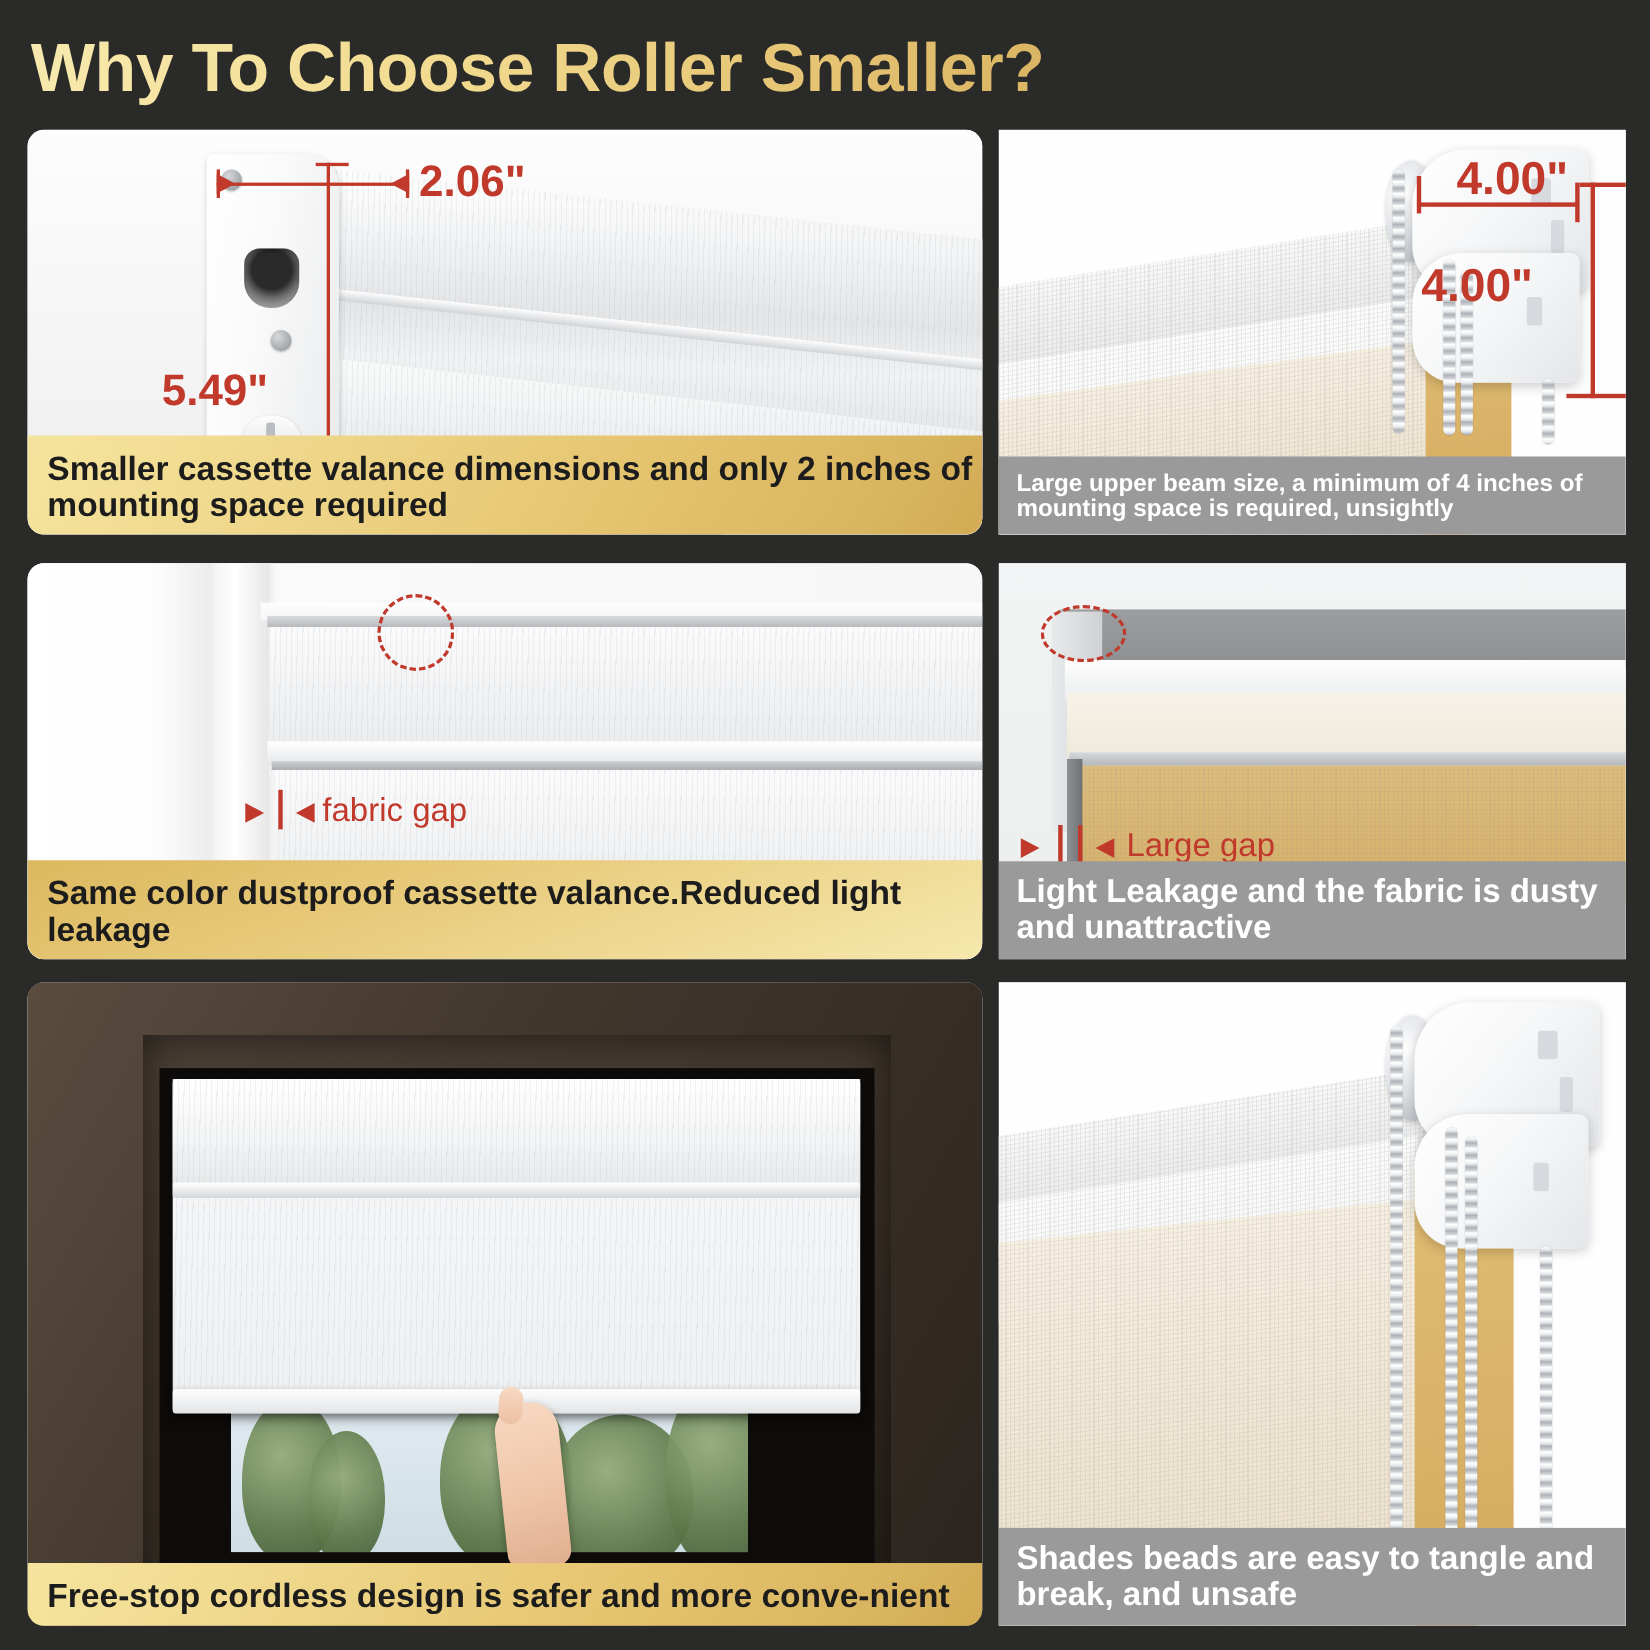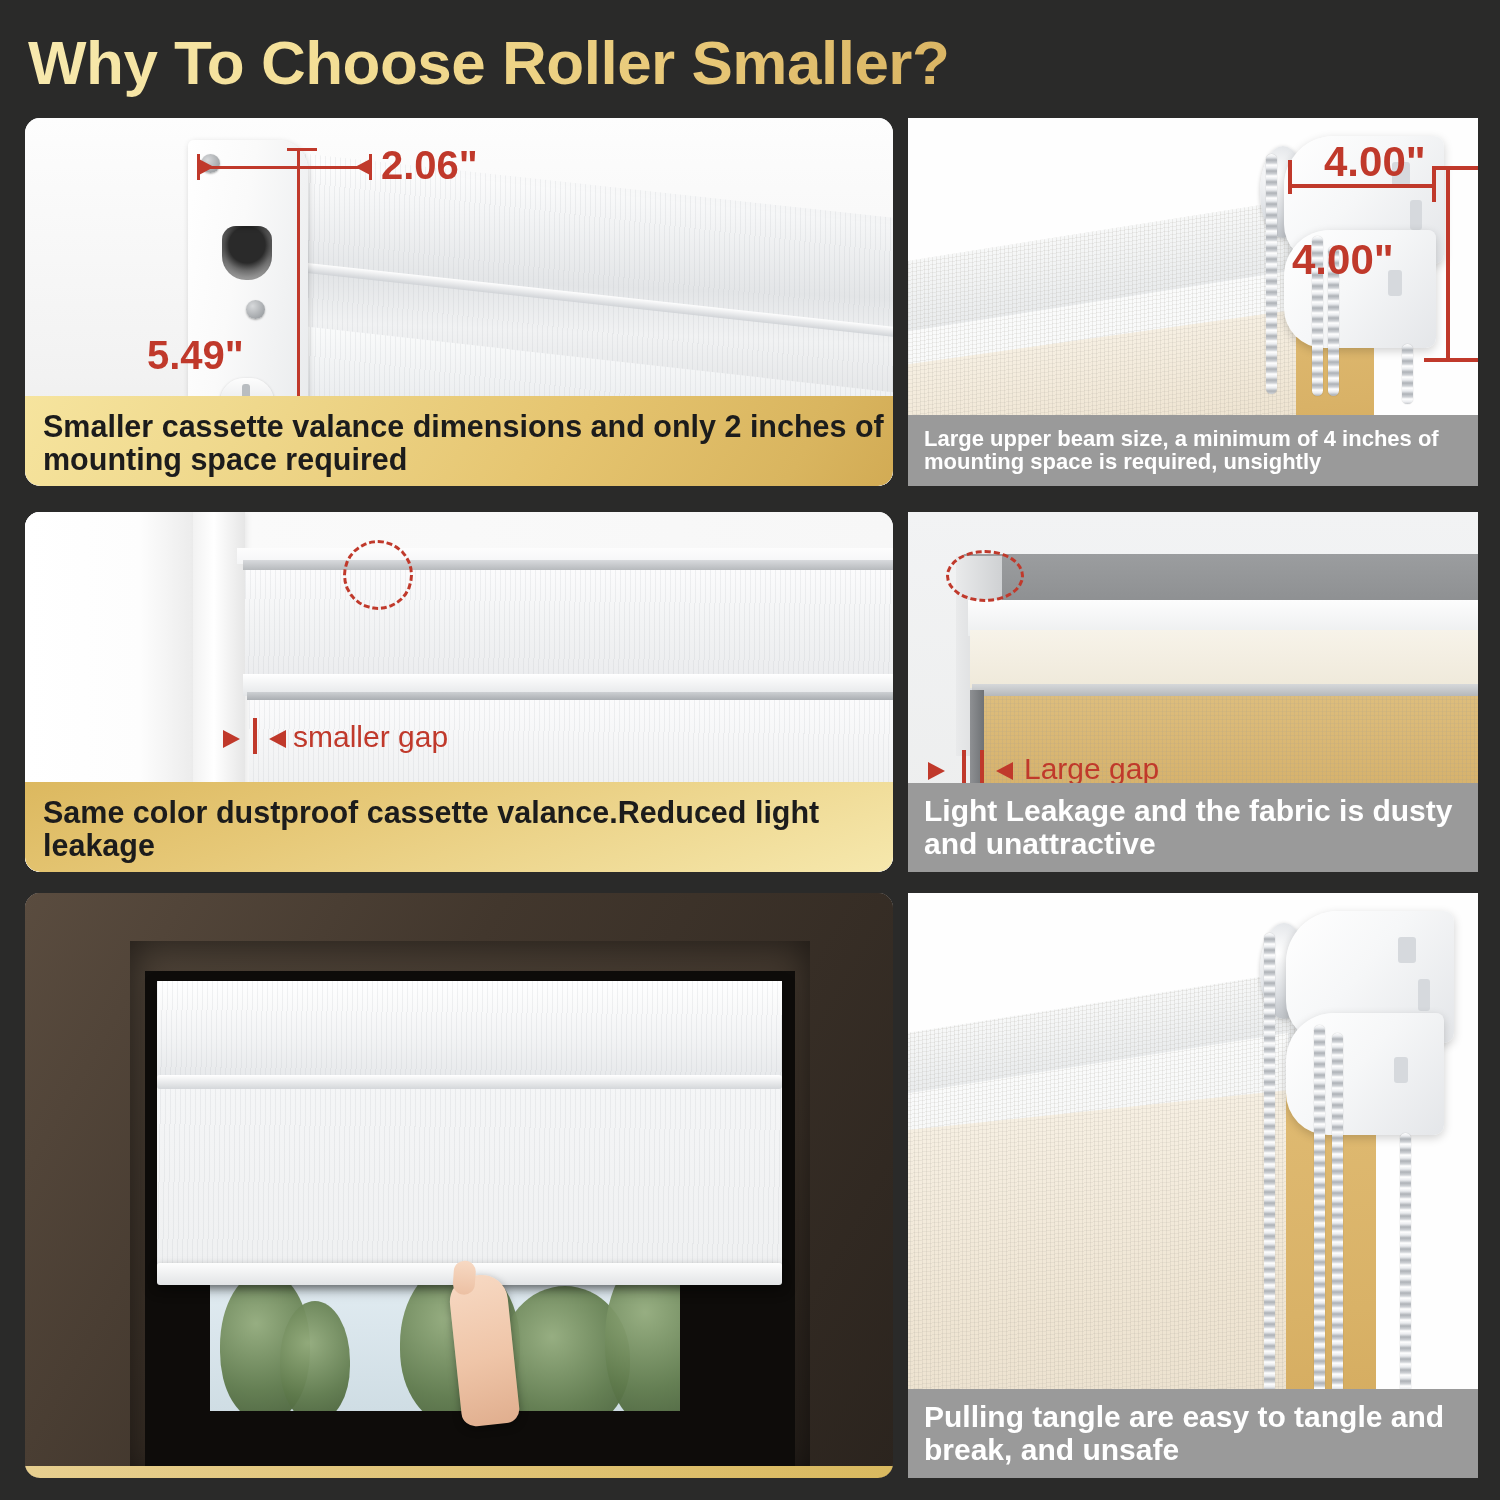--- a/index.html
+++ b/index.html
@@ -341,21 +341,21 @@
     <div class="valance-bar" style="left:218px;top:162px;width:650px;height:22px;background:linear-gradient(180deg,#ffffff,#e4e6e8);"></div>
     <div class="valance-bar" style="left:222px;top:180px;width:646px;height:8px;background:linear-gradient(180deg,#cdd0d3,#aaaeb2);"></div>
     <div class="shade-face" style="left:224px;top:188px;width:644px;height:130px;">
         <div class="fabric-streaks"></div>
       </div>
     <div class="dashcircle" style="left:318px;top:28px;width:70px;height:70px;"></div>
 
     <div class="arrow-r" style="left:198px;top:218px;"></div>
     <div class="gapbar" style="left:228px;top:206px;height:36px;"></div>
     <div class="arrow-l" style="left:244px;top:218px;"></div>
-    <div class="gaptext" style="left:268px;top:208px;">smaller gap</div>
+    <div class="gaptext" style="left:268px;top:208px;">fabric gap</div>
   </div>
   <div class="cap gold gold2">Same color dustproof cassette valance.Reduced light leakage</div>
 </div>
 
 <div class="panel right p4">
   <div class="art">
     <div style="position:absolute;inset:0;background:linear-gradient(180deg,#f2f3f4 0%,#eceded 100%);"></div>
     <div style="position:absolute;left:56px;top:42px;width:514px;height:52px;background:linear-gradient(180deg,#9b9d9f,#8d8f91);"></div>
     <div style="position:absolute;left:48px;top:44px;width:46px;height:200px;background:linear-gradient(90deg,#e9eaeb,#cfd1d3);"></div>
     <div style="position:absolute;left:60px;top:88px;width:510px;height:36px;background:linear-gradient(180deg,#fdfdfd,#eceeef);"></div>
@@ -394,20 +394,21 @@
         <div class="fabric-streaks"></div>
       </div>
     <div class="shade-head">
         <div class="fabric-streaks"></div>
       </div>
     <div class="shade-rail"></div>
     <div class="shade-bottom-rail"></div>
     <div class="hand"></div>
     <div class="goldstrip"></div>
   </div>
+  <div class="cap gold">Free-stop cordless design is safer and more conve-nient</div>
 </div>
 
 <div class="panel right p6">
   <div class="art">
     <div class="p2bg"></div>
     <div class="roll-top" style="left:-30px;top:78px;width:420px;height:110px;transform:skewY(-9deg);transform-origin:right top;">
         <div class="weave"></div>
       </div>
     <div class="roll-fabric-white" style="left:-30px;top:140px;width:410px;height:110px;transform:skewY(-9deg);transform-origin:right top;">
         <div class="weave"></div>
@@ -423,14 +424,14 @@
       <div class="notch" style="left:132px;top:68px;width:12px;height:32px;"></div>
     </div>
     <div class="bracket" style="left:378px;top:120px;width:158px;height:122px;border-radius:48px 8px 10px 42px;">
       <div class="notch" style="left:108px;top:44px;width:14px;height:26px;"></div>
     </div>
     <div class="bead-chain" style="left:356px;top:40px;height:470px;"></div>
     <div class="bead-chain" style="left:406px;top:132px;height:378px;"></div>
     <div class="bead-chain" style="left:424px;top:140px;height:370px;"></div>
     <div class="bead-chain" style="left:492px;top:240px;height:270px;"></div>
   </div>
-  <div class="cap gray">Pulling tangle are easy to tangle and break, and unsafe</div>
+  <div class="cap gray">Shades beads are easy to tangle and break, and unsafe</div>
 </div>
 
 </body></html>

